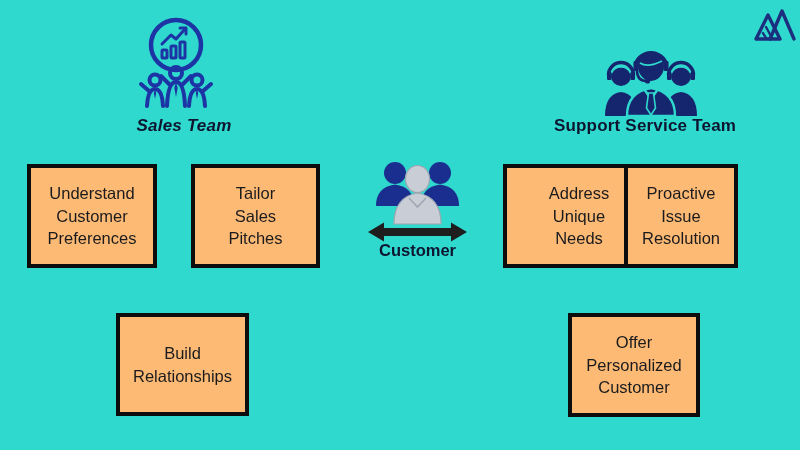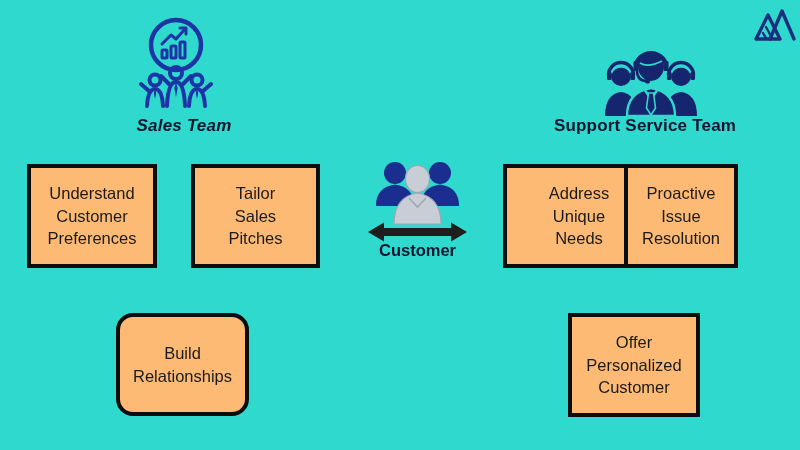--- a/index.html
+++ b/index.html
@@ -19,21 +19,21 @@
     position:absolute; box-sizing:border-box;
     background:#fdba74; border:4px solid #0D0D0D;
     display:flex; align-items:center; justify-content:center;
     text-align:center; font-size:16.5px; color:#1B1B1E;
     line-height:1.38; white-space:pre-line;
   }
   #box-1 { left:27px;  top:164px; width:130px; height:104px; }
   #box-2 { left:191px; top:164px; width:129px; height:104px; }
   #box-3 { left:503px; top:164px; width:130px; height:104px;padding-left:22px; }
   #box-4 { left:624px; top:164px; width:114px; height:104px; }
-  #box-5 { left:116px; top:313px; width:133px; height:103px;border-radius:17px; }
+  #box-5 { left:116px; top:313px; width:133px; height:103px; }
   #box-6 { left:568px; top:313px; width:132px; height:104px; }
   #sales-icon    { left:136px; top:14px;  width:80px;  height:100px; }
   #cs-icon       { left:601px; top:42px;  width:100px; height:74px;  }
   #customer-icon { left:369px; top:158px; width:97px;  height:68px;  }
   #customer-arrow{ left:367px; top:221px; width:101px; height:22px;  }
   #customer-label{
     left:362px; top:241px; width:111px; text-align:center;
     font-weight:bold; font-size:16.5px; color:#0D1531;
   }
   #logo { left:753px; top:6px; width:44px; height:36px; }

